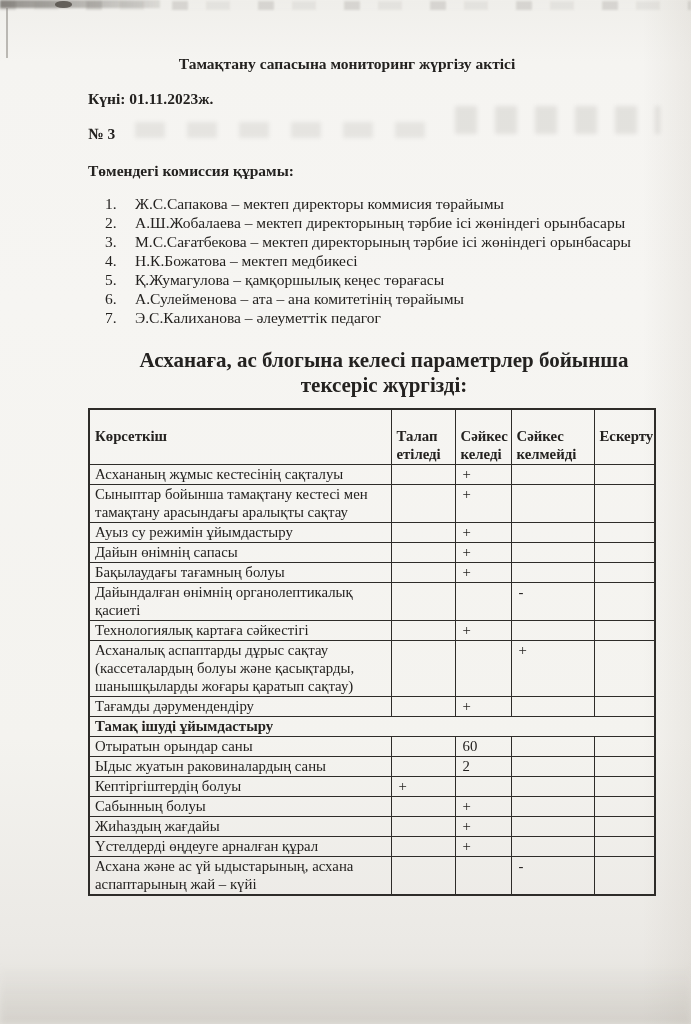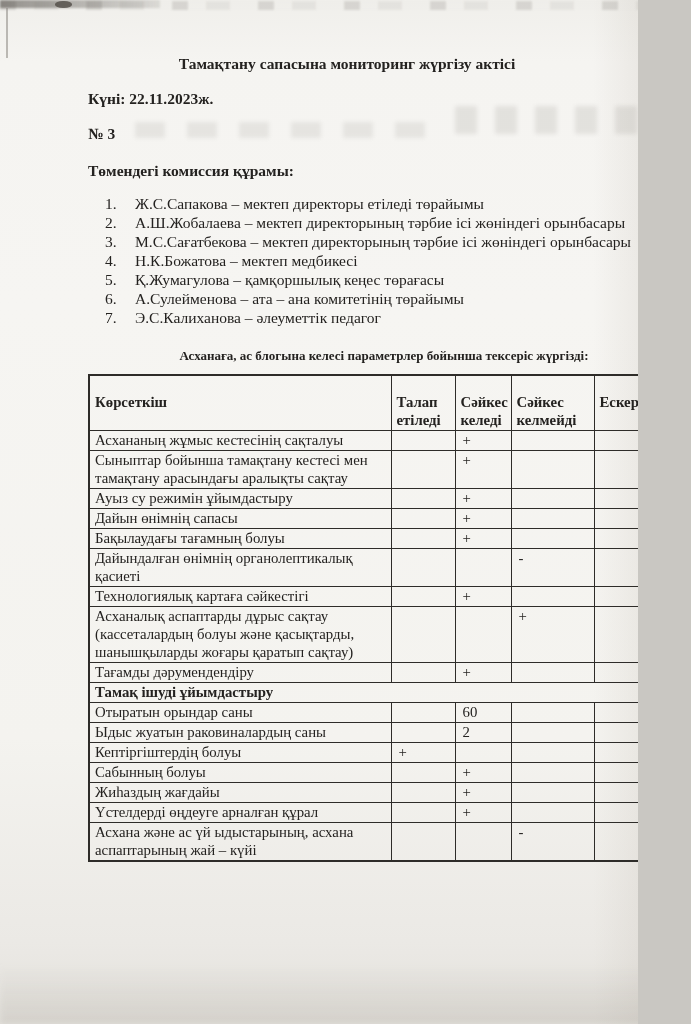--- a/index.html
+++ b/index.html
@@ -1,17 +1,17 @@
 <!DOCTYPE html>
 <html lang="kk"><head>
 <meta charset="utf-8">
 <style>
   html,body{margin:0;padding:0;background:#c9c7c2;}
   .page{
-    position:relative;width:638px;height:1024px;overflow:hidden;margin:0;
+    position:relative;width:691px;height:1024px;overflow:hidden;margin:0;
     background:
       linear-gradient(90deg, rgba(200,196,188,0) 93%, rgba(190,182,172,.18) 100%),
       linear-gradient(180deg,#f0efeb 0%,#f5f4f1 6%,#f6f5f2 30%,#f4f3ef 72%,#ebe9e5 92%,#e3e1dc 100%);
     font-family:"Liberation Serif","DejaVu Serif",serif;
     color:#242220;
   }
   .page *{box-sizing:border-box;}
   
   .artifact{position:absolute;pointer-events:none;}
   .a-top-band{top:1px;left:0;width:691px;height:9px;opacity:.5;filter:blur(1.2px);
@@ -30,21 +30,21 @@
   .content{position:absolute;left:88px;top:0;width:566px;}
   .doc-title{margin:55px 0 0;padding-right:48px;text-align:center;font-size:15.5px;font-weight:bold;}
   .date-line{margin:17px 0 0;font-size:15.5px;font-weight:bold;}
   .num-line{margin:17px 0 0;font-size:15.5px;font-weight:bold;}
   .org-line{margin:16px 0 0;font-size:15.5px;line-height:22px;}
   .commission-heading{margin:19px 0 14px;font-size:15.5px;font-weight:bold;}
   .commission-list{margin:11px 0 0;padding:0 0 0 47px;list-style:none;counter-reset:member;
     font-size:15.5px;line-height:19px;}
   .commission-list li{counter-increment:member;position:relative;}
   .commission-list li::before{content:counter(member) ".";position:absolute;left:-30px;}
-  .table-intro{margin:21px 0 0;font-size:13px;font-weight:bold;text-align:center;padding-left:26px;}
+  .table-intro{margin:21px 0 0;font-size:21px;font-weight:bold;text-align:center;padding-left:26px;}
 
   table.checklist{margin-top:10px;width:566px;border-collapse:collapse;table-layout:fixed;
     border:2px solid #2e2c29;}
   .checklist th,.checklist td{border:1px solid #2e2c29;vertical-align:top;text-align:left;
     font-size:14.8px;line-height:18px;padding:0 3px 1px 5px;overflow:hidden;}
   .checklist th{font-weight:bold;line-height:18px;padding-top:17px;}
   .checklist td.mark-cell{padding-left:7px;}
   .checklist td.section-cell{font-weight:bold;}
 </style>
 </head>
@@ -55,29 +55,29 @@
   <div class="artifact a-top-left"></div>
   <div class="artifact a-corner-dot"></div>
   <div class="artifact a-left-line"></div>
   <div class="artifact a-smudge1"></div>
   <div class="artifact a-smudge2"></div>
   <div class="artifact a-bottom"></div>
 
   <div class="content">
     <h1 class="doc-title">Тамақтану сапасына мониторинг жүргізу актісі</h1>
 
-    <p class="date-line">Күні: 22.11.2023ж.</p>
+    <p class="date-line">Күні: 01.11.2023ж.</p>
 
     <p class="num-line">№ 3</p>
 
 
     <p class="commission-heading">Төмендегі комиссия құрамы:</p>
 
     <ol class="commission-list">
-        <li>Ж.С.Сапакова – мектеп директоры етіледі төрайымы</li>
+        <li>Ж.С.Сапакова – мектеп директоры коммисия төрайымы</li>
         <li>А.Ш.Жобалаева – мектеп директорының тәрбие ісі жөніндегі орынбасары</li>
         <li>М.С.Сағатбекова – мектеп директорының тәрбие ісі жөніндегі орынбасары</li>
         <li>Н.К.Божатова – мектеп медбикесі</li>
         <li>Қ.Жумагулова – қамқоршылық кеңес төрағасы</li>
         <li>А.Сулейменова – ата – ана комитетінің төрайымы</li>
         <li>Э.С.Калиханова – әлеуметтік педагог</li>
       </ol>
 
     <p class="table-intro">Асханаға, ас блогына келесі параметрлер бойынша тексеріс жүргізді:</p>
 

